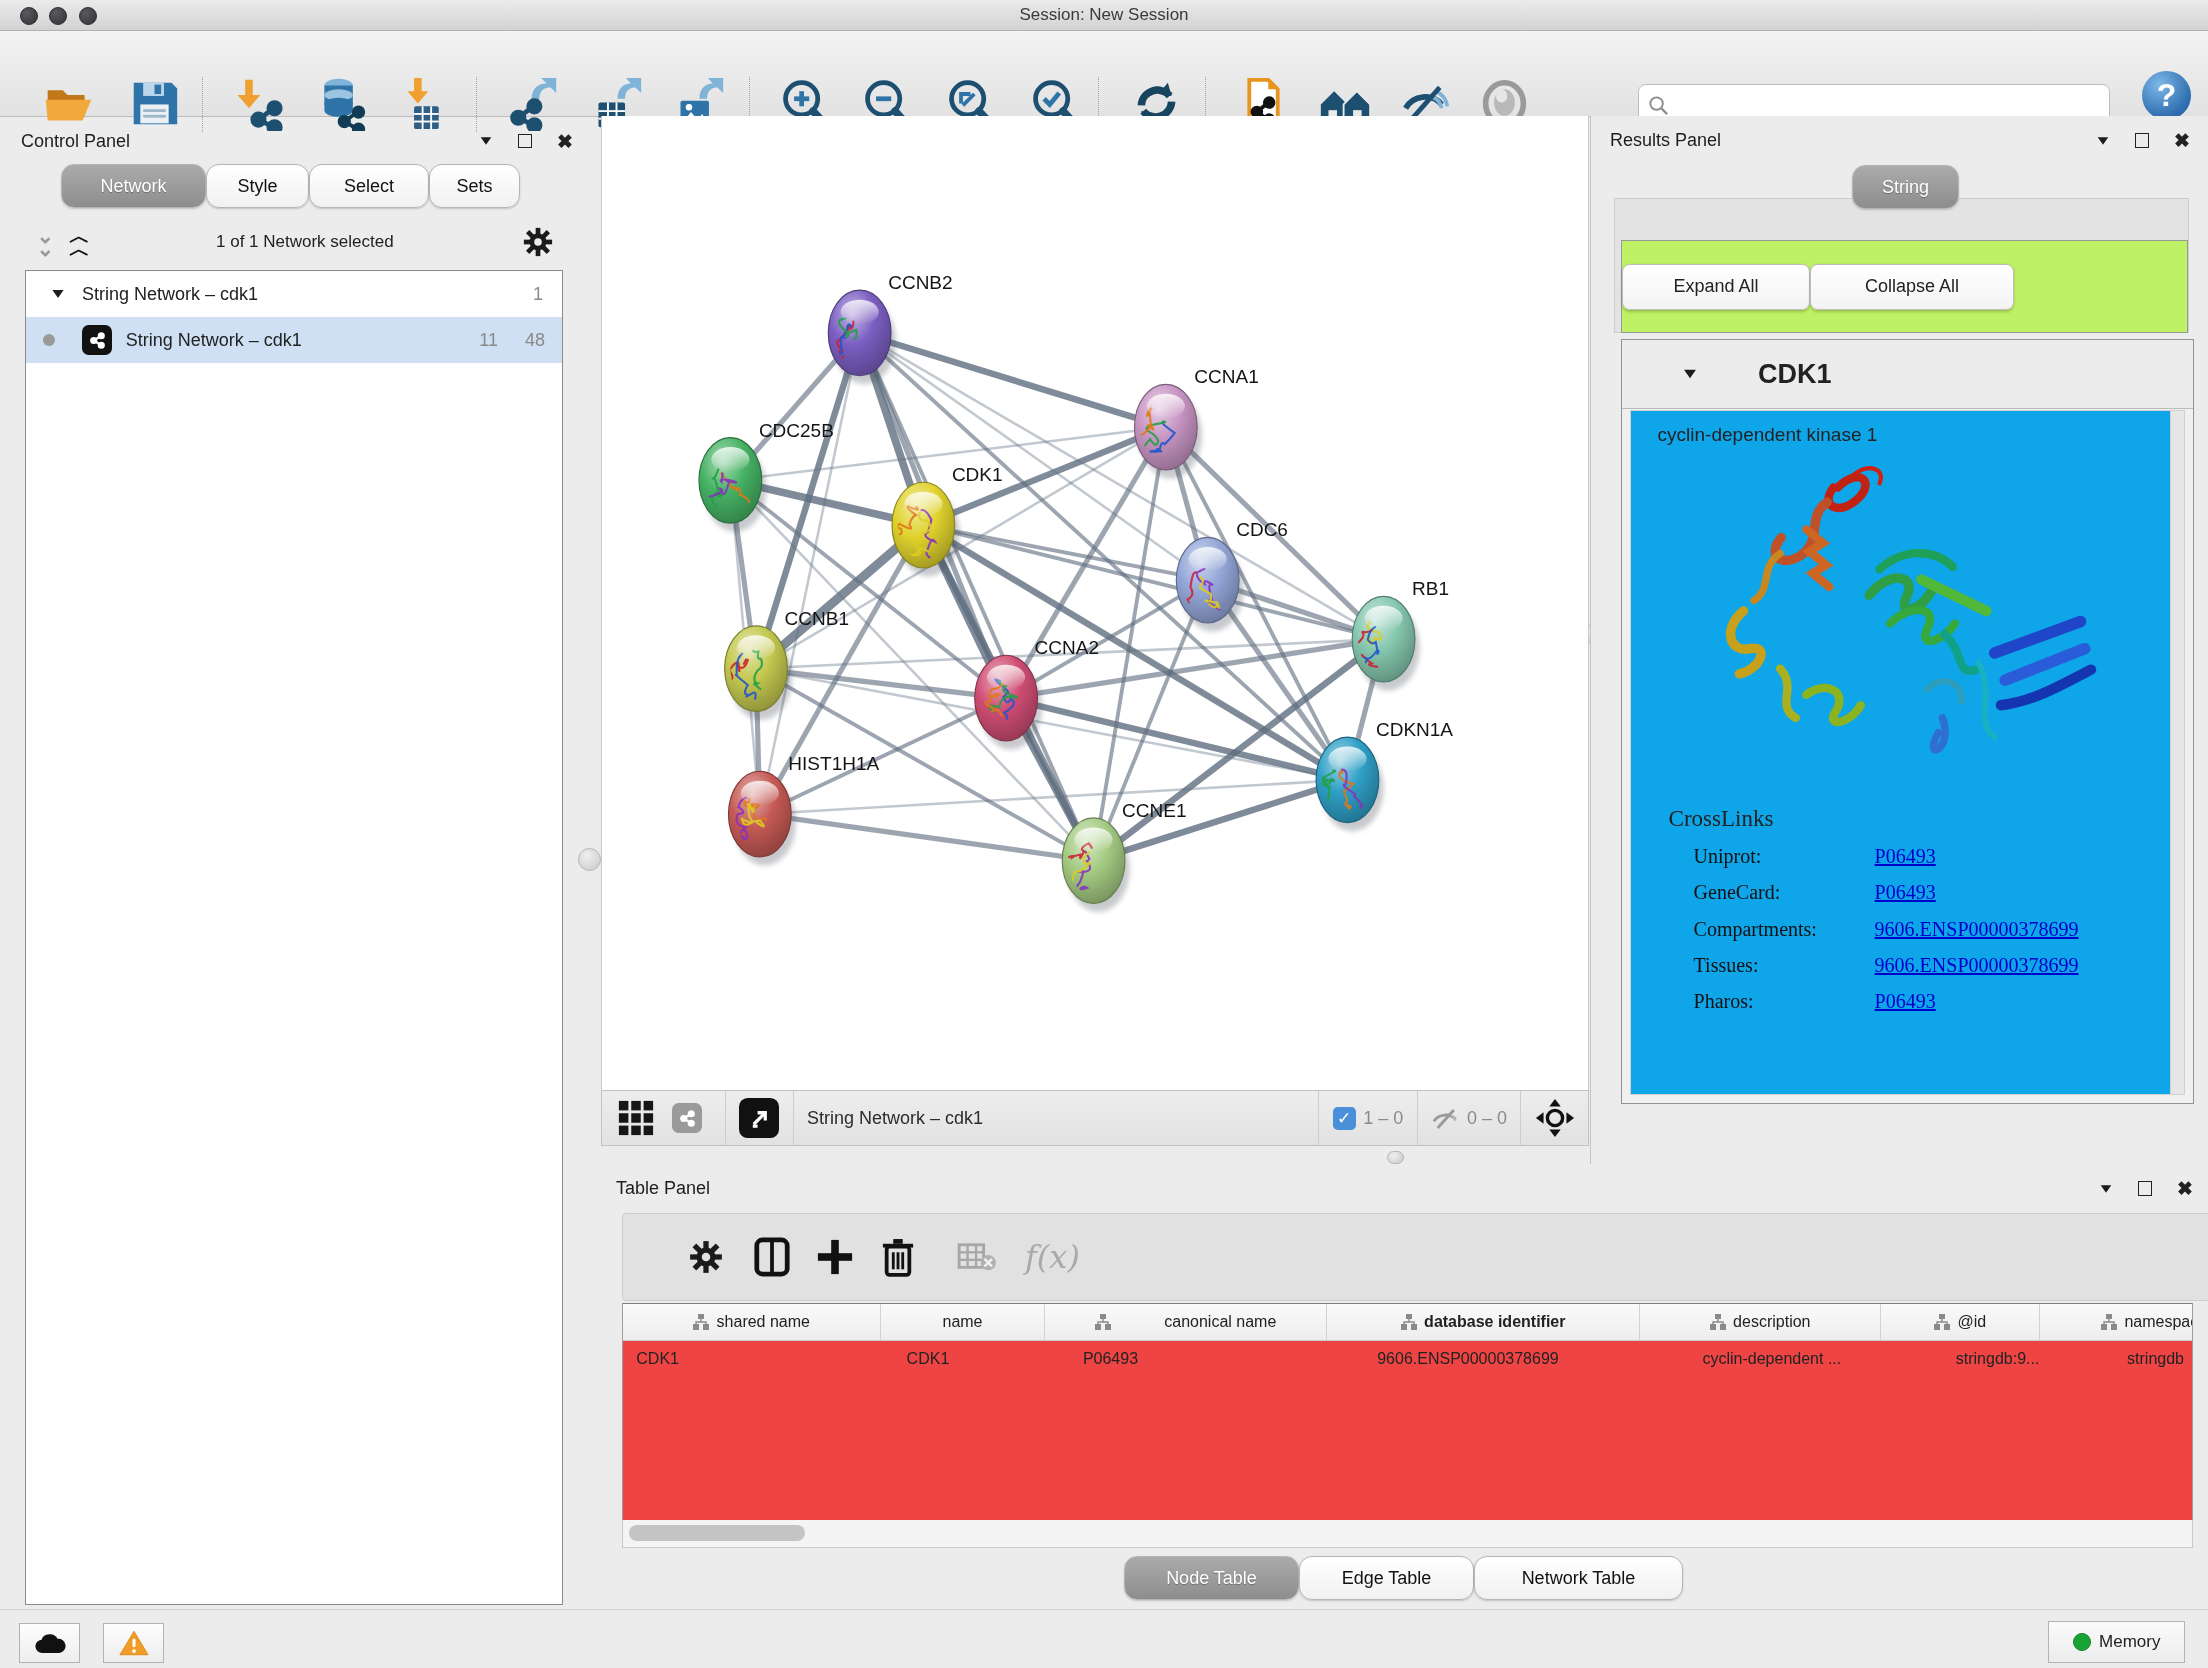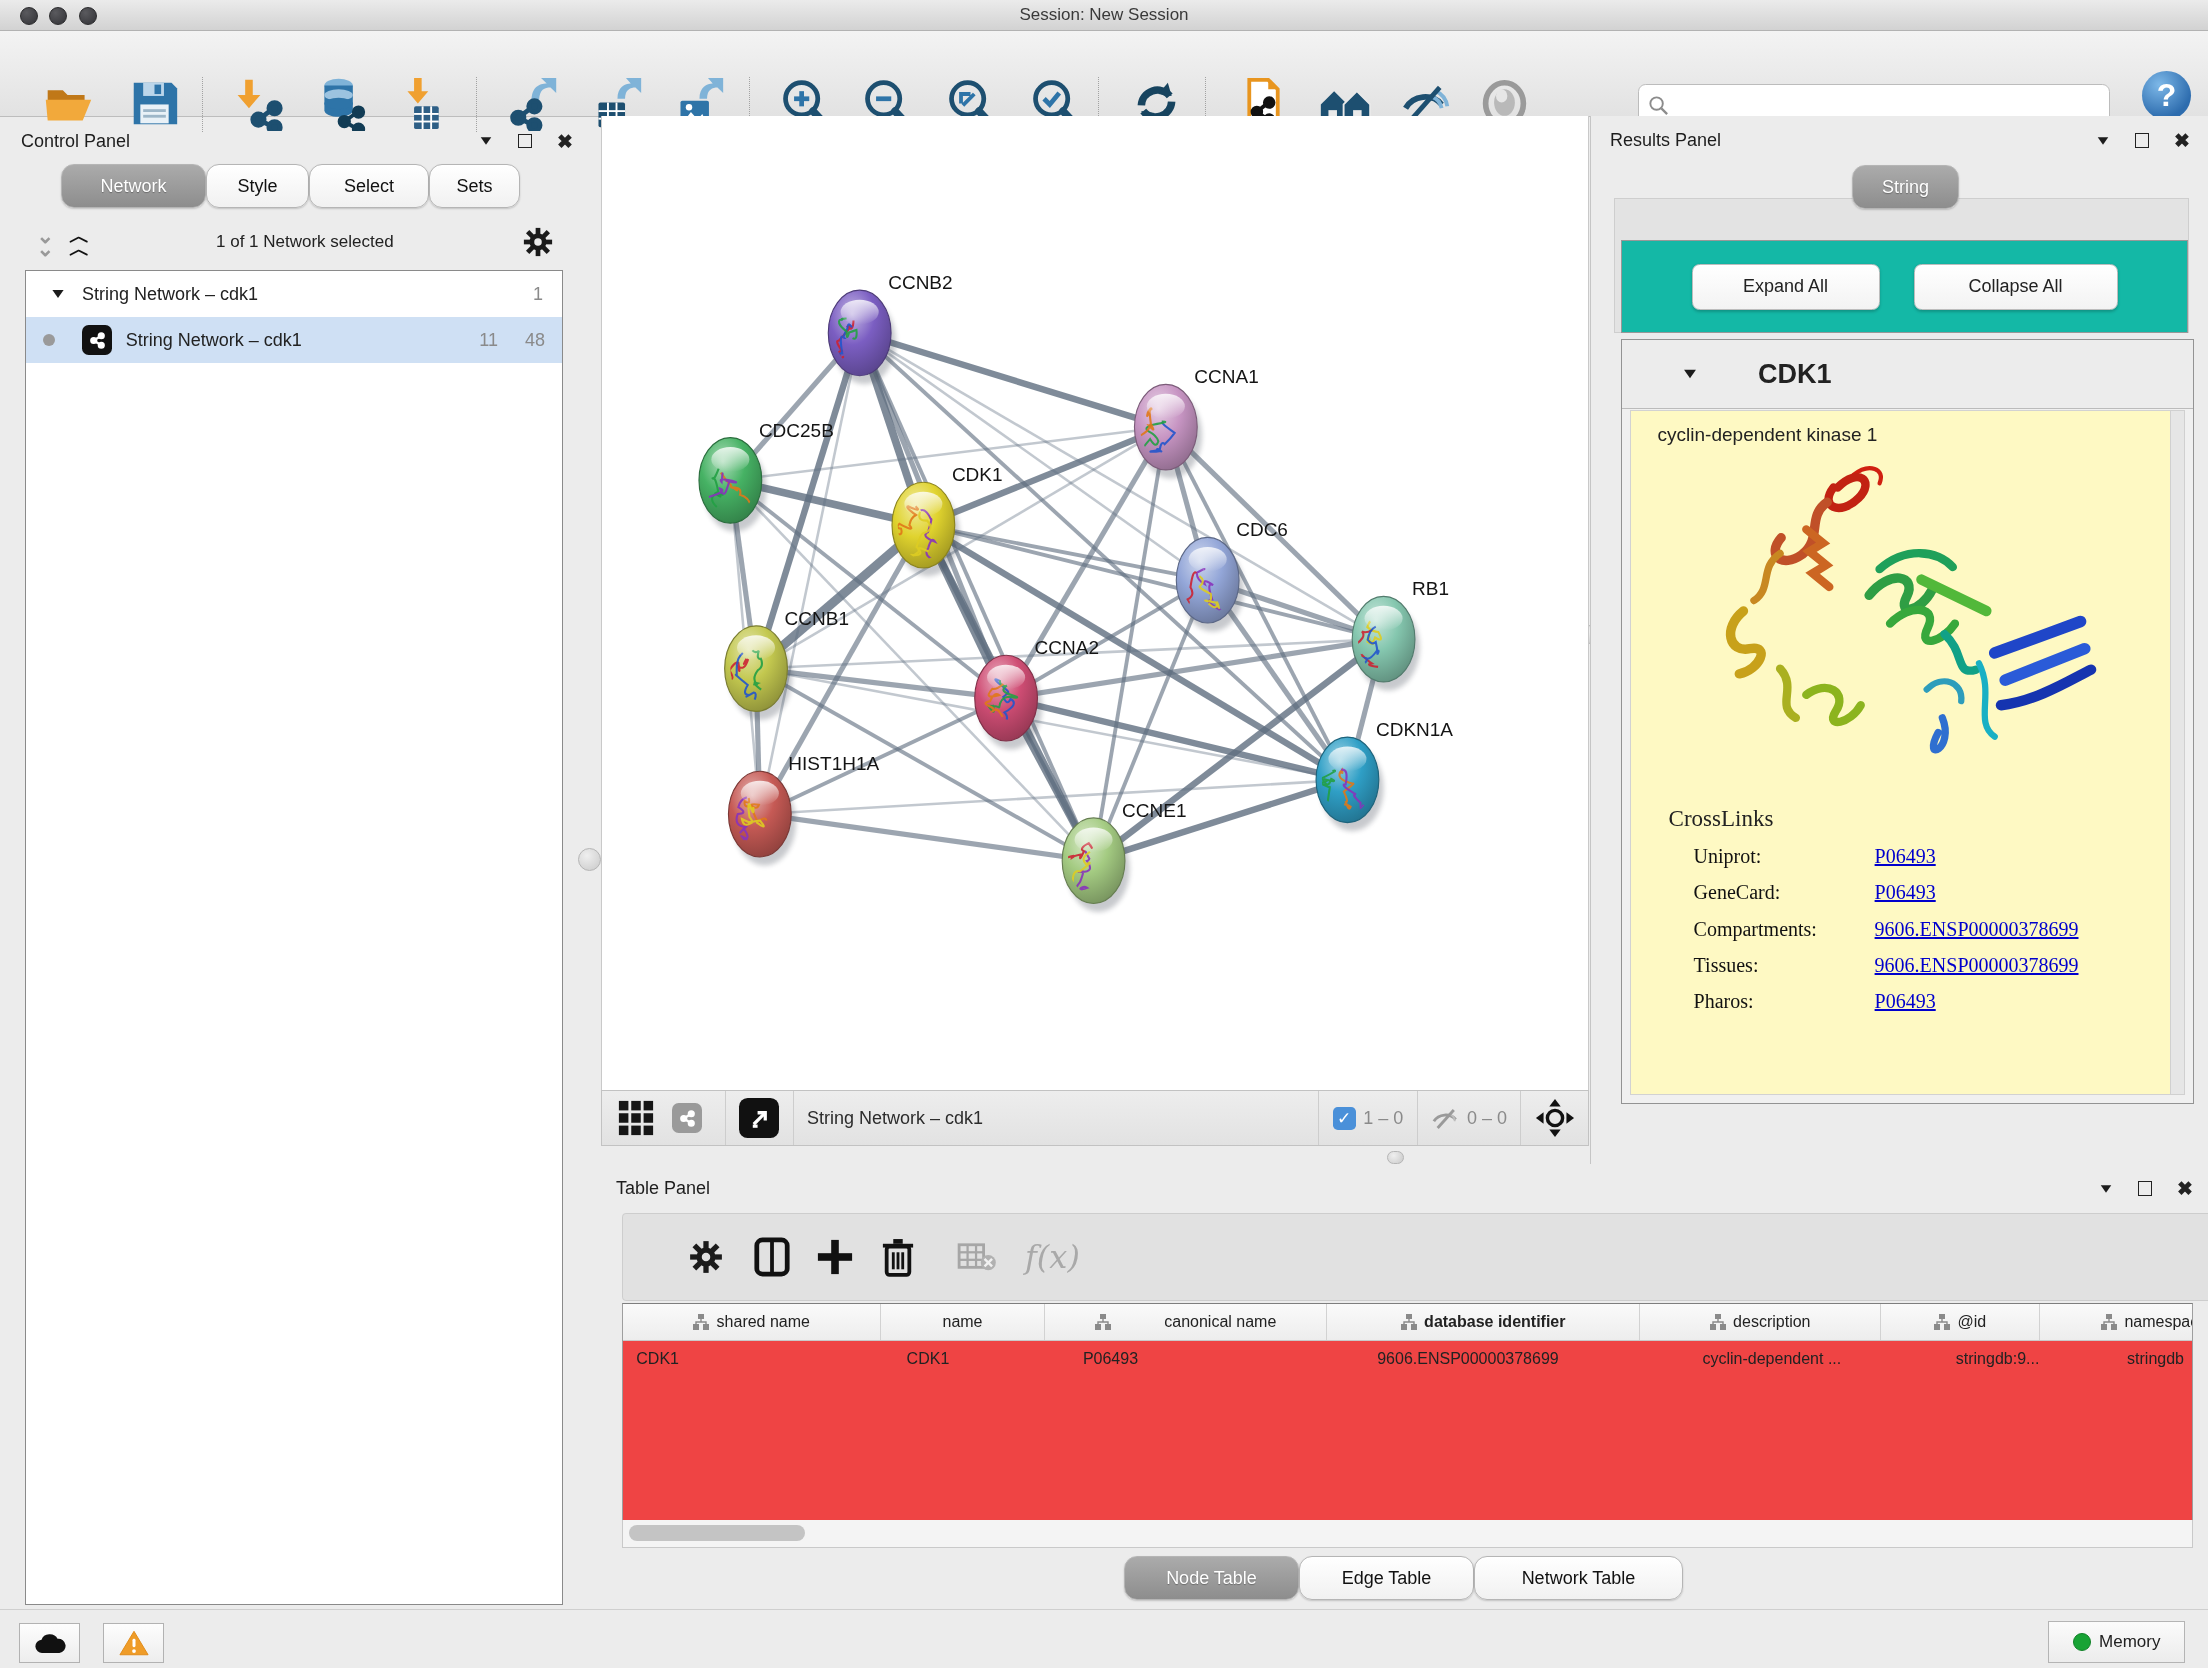--- a/index.html
+++ b/index.html
@@ -62,21 +62,21 @@
   .res-backdrop{position:absolute;left:23px;top:82px;width:573px;height:133px;background:#e3e3e3;
     border:1px solid #cecece;}
   .res-tab{position:absolute;left:261px;top:49px;width:105px;}
   .btn{border:1px solid #bdbdbd;border-radius:7.6px;background:linear-gradient(#ffffff,#f3f3f3);
     font-size:18px;display:flex;align-items:center;justify-content:center;
     box-shadow:0 1.9px 2.9px rgba(0,0,0,.2);}
   .res-box{position:absolute;left:30px;top:223px;width:571px;height:763px;border:1.9px solid #939393;
     background:#f0f0f0;}
   .res-box-hdr{height:68px;background:#ececec;border-bottom:1px solid #bbb;display:flex;align-items:center;}
   .gene-name{font-size:27px;font-weight:bold;margin-left:61px;}
-  .res-inner{position:absolute;left:7.6px;top:70px;right:21px;bottom:7.6px;background:#fef9c3;border:1px solid #d2d2d2;}
+  .res-inner{position:absolute;left:7.6px;top:70px;right:21px;bottom:7.6px;background:#0ea5e9;border:1px solid #d2d2d2;}
   .gene-desc{font-size:19px;margin:13.3px 0 0 27px;}
   .xl-title{font-family:"Liberation Serif",serif;font-weight:normal;font-size:23px;margin:17px 0 3.8px 38px;}
   .xl-row{display:flex;font-family:"Liberation Serif",serif;font-size:20px;margin:13.3px 0 0 63px;}
   .xl-row .lab{width:181px;color:#111;}
   .xl-row .val{color:#0000cd;text-decoration:underline;}
   .res-scroll{position:absolute;right:7.6px;top:70px;width:13.3px;bottom:7.6px;background:#e6e6e6;border:1px solid #d0d0d0;}
   
   .tablep{position:absolute;left:601px;top:1164px;width:1607px;height:443px;}
   .tbl-toolbar{position:absolute;left:21px;top:49px;width:1569px;height:86px;background:#e1e1e1;
     border:1px solid #cdcdcd;border-radius:3.8px;display:flex;align-items:center;padding-left:44px;}
@@ -716,21 +716,21 @@
       <span>Results Panel</span>
       <span style="flex:1"></span>
       <span class="tri" style="transform:scale(.75)"></span>
       <span class="win-ctrl box"></span>
       <span class="win-ctrl x-glyph">✖</span>
     </div>
     <div class="res-backdrop"></div>
     <div class="tab sel res-tab">
       <span>String</span>
     </div>
-    <div style="position:absolute;left:30px;top:124px;width:565px;height:91px;border:1.9px solid #989898;background:#14b8a6;display:flex;align-items:center;justify-content:center;gap:34px">
+    <div style="position:absolute;left:30px;top:124px;width:565px;height:91px;border:1.9px solid #989898;background:#bef264;display:flex;align-items:center;">
       <div class="btn" style="width:186px;height:44px">
         <span>Expand All</span>
       </div>
       <div class="btn" style="width:202px;height:44px">
         <span>Collapse All</span>
       </div>
     </div>
     <div class="res-box">
       <div class="res-box-hdr">
         <span class="tri" style="margin-left:61px;transform:scale(.85)"></span>

